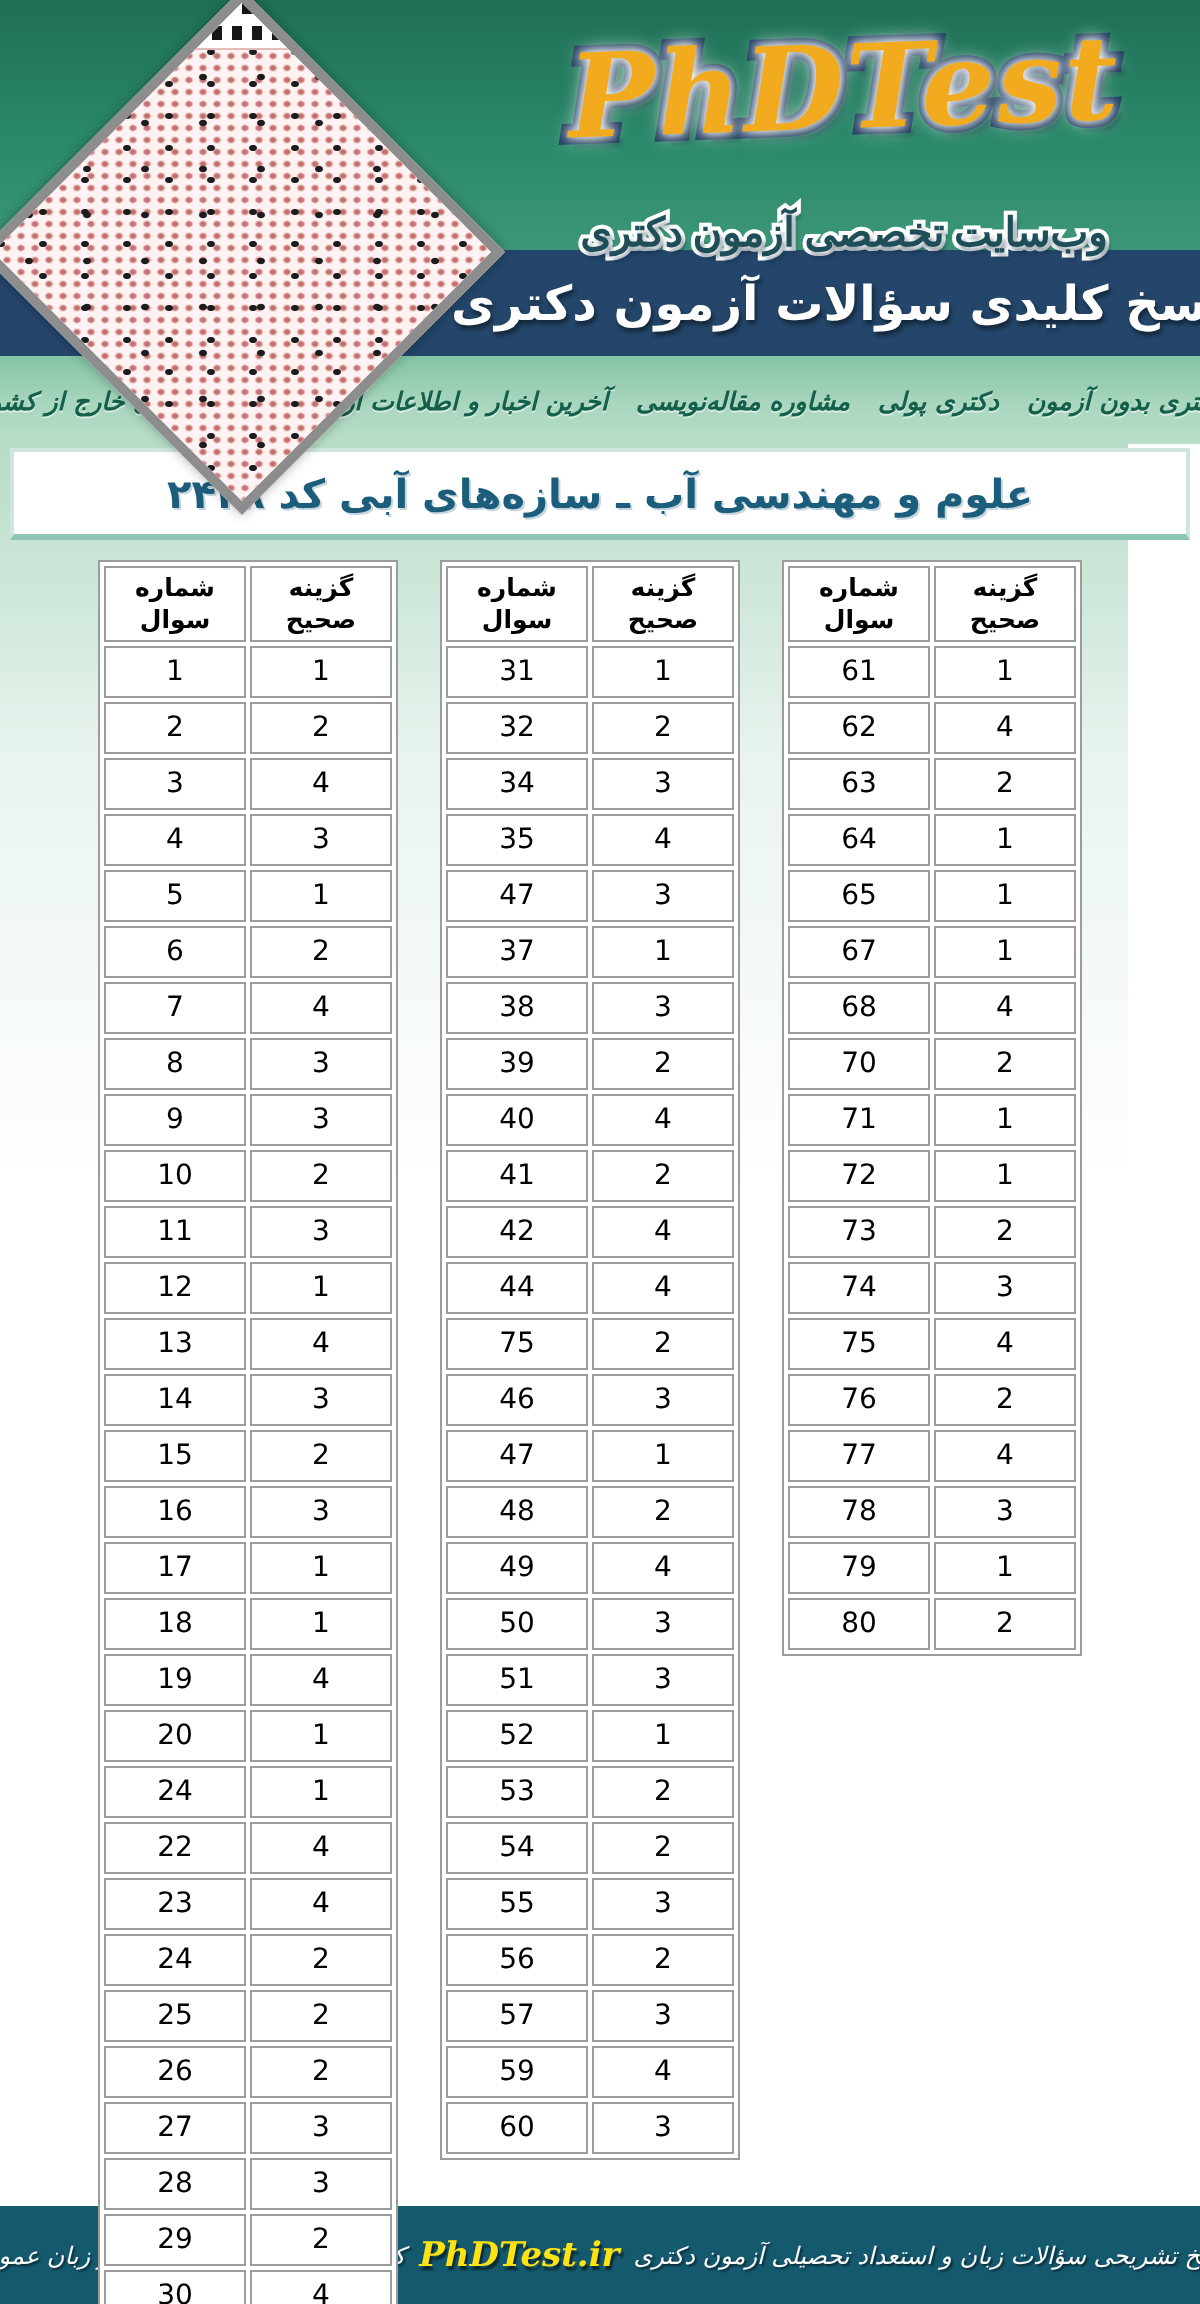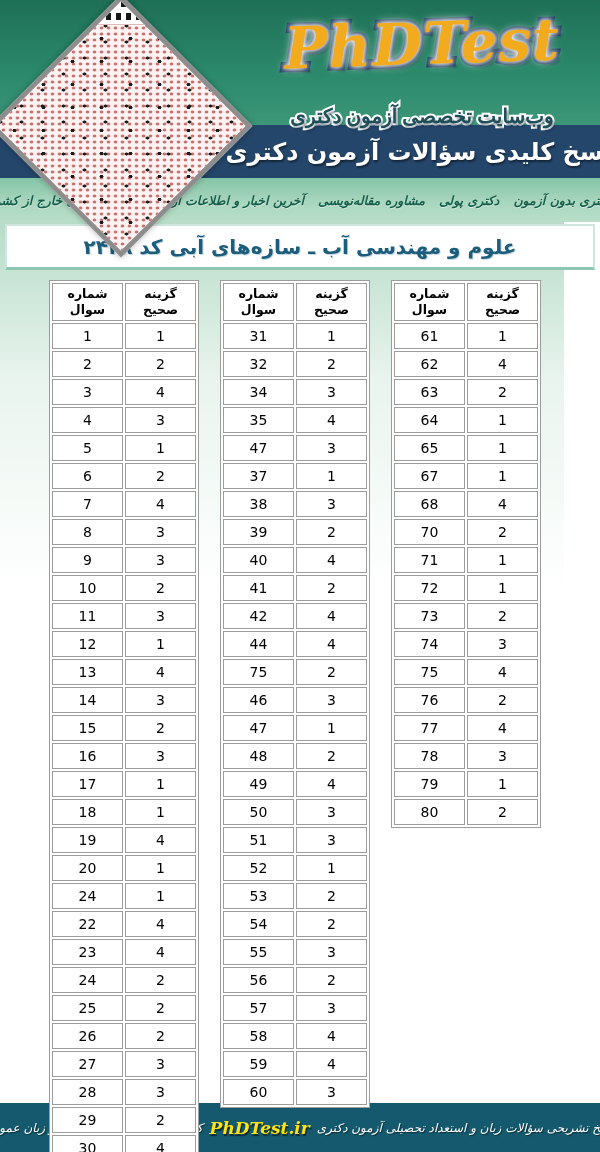--- a/index.html
+++ b/index.html
@@ -342,24 +342,20 @@
             </tr>
             <tr>
               <td>56</td>
               <td>2</td>
             </tr>
             <tr>
               <td>57</td>
               <td>3</td>
             </tr>
             <tr>
-              <td>58</td>
-              <td>4</td>
-            </tr>
-            <tr>
               <td>59</td>
               <td>4</td>
             </tr>
             <tr>
               <td>60</td>
               <td>3</td>
             </tr>
           </tbody>
       </table>
       <table class="answers">

